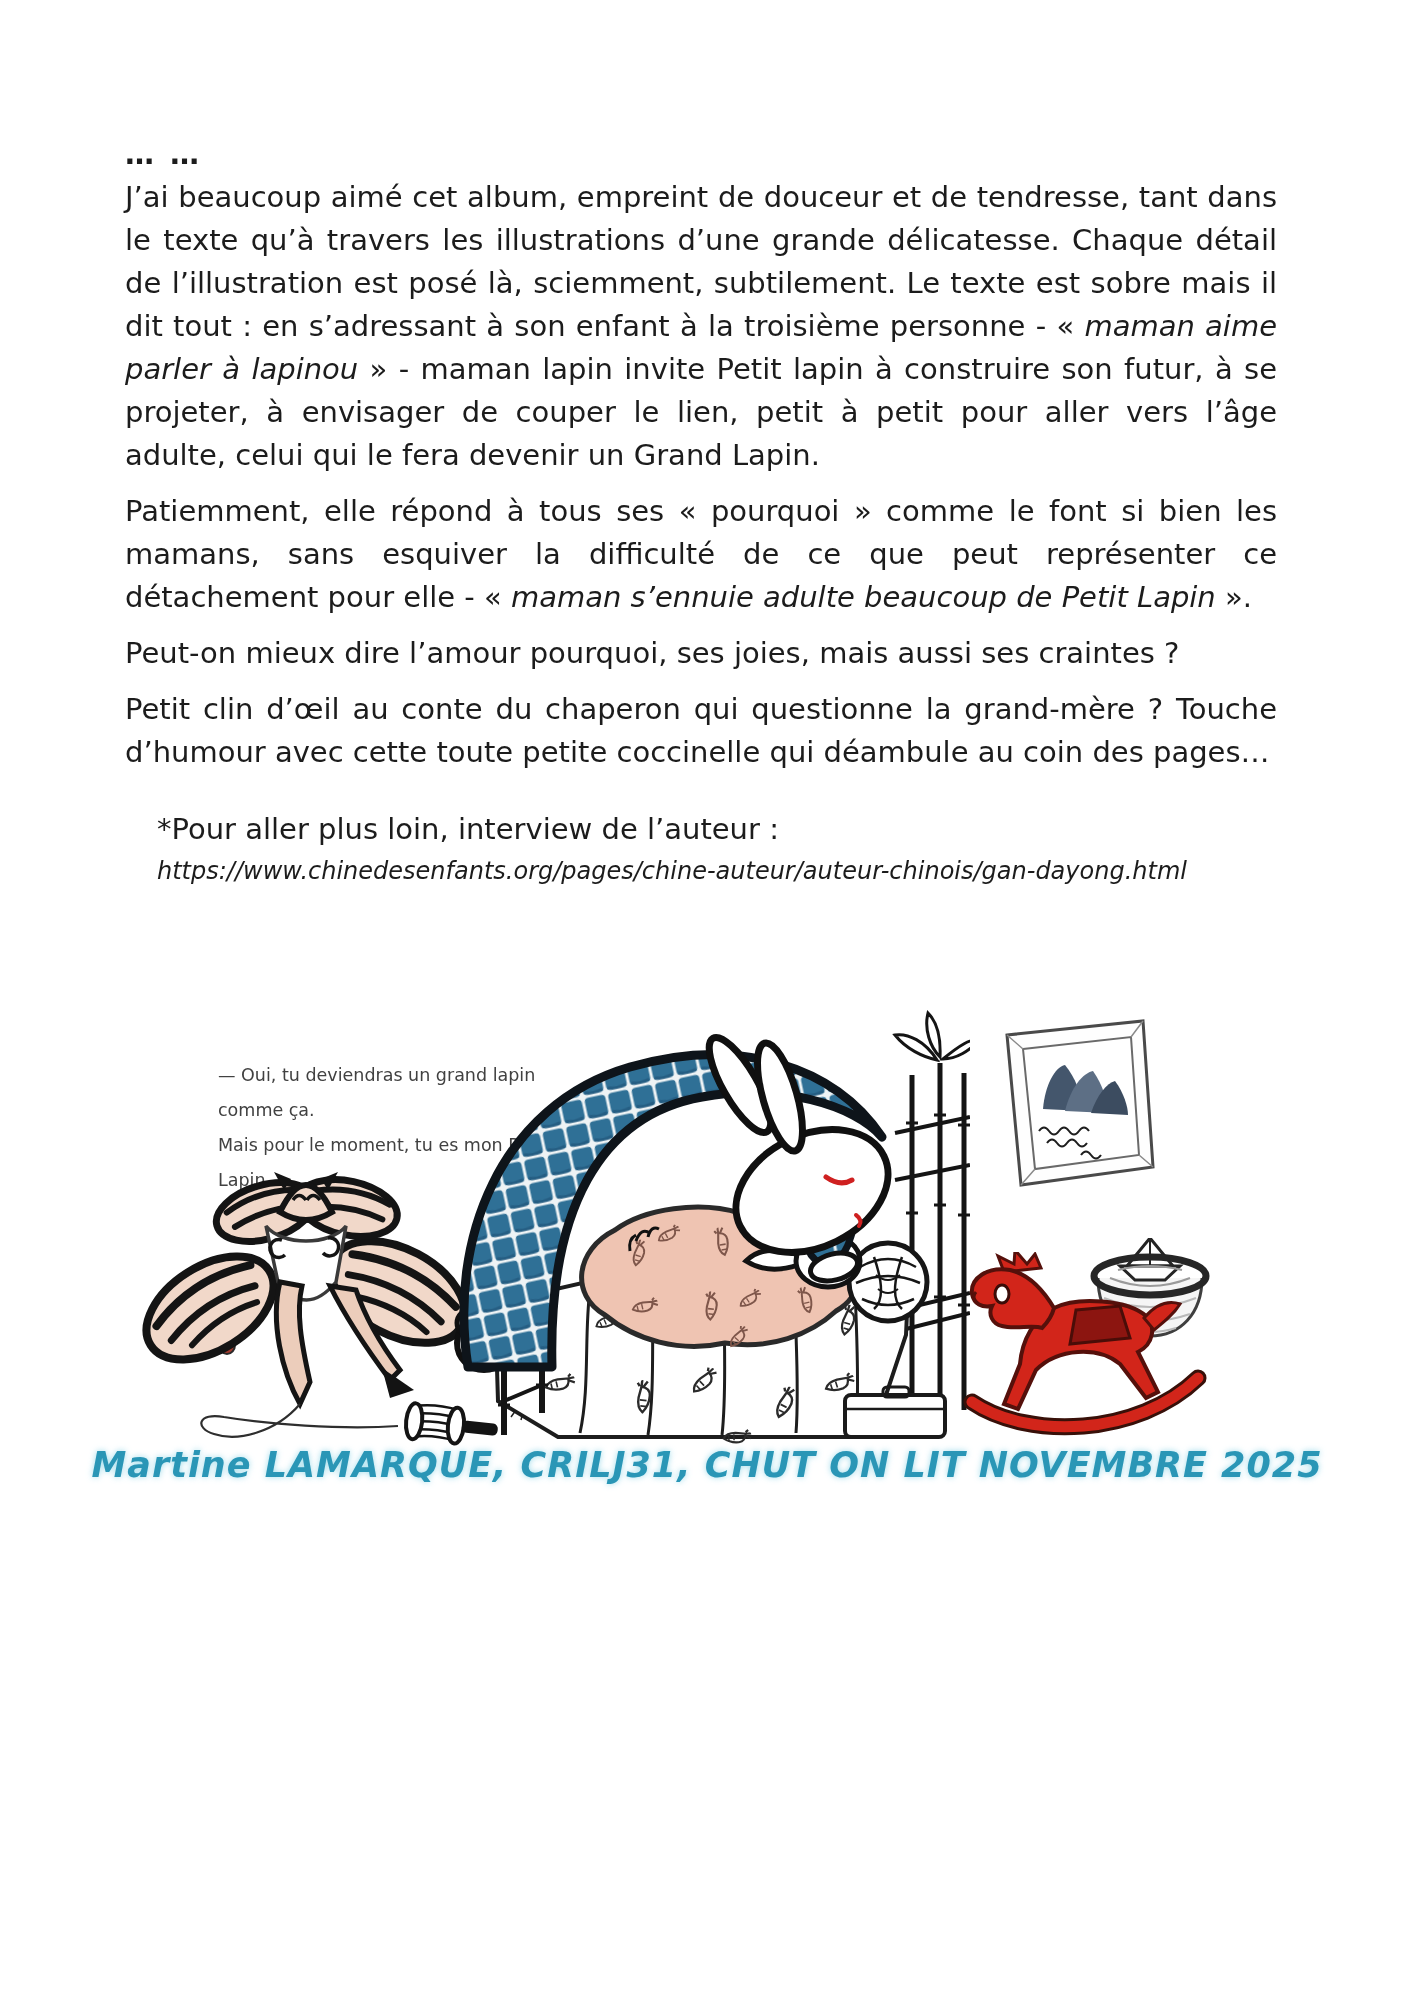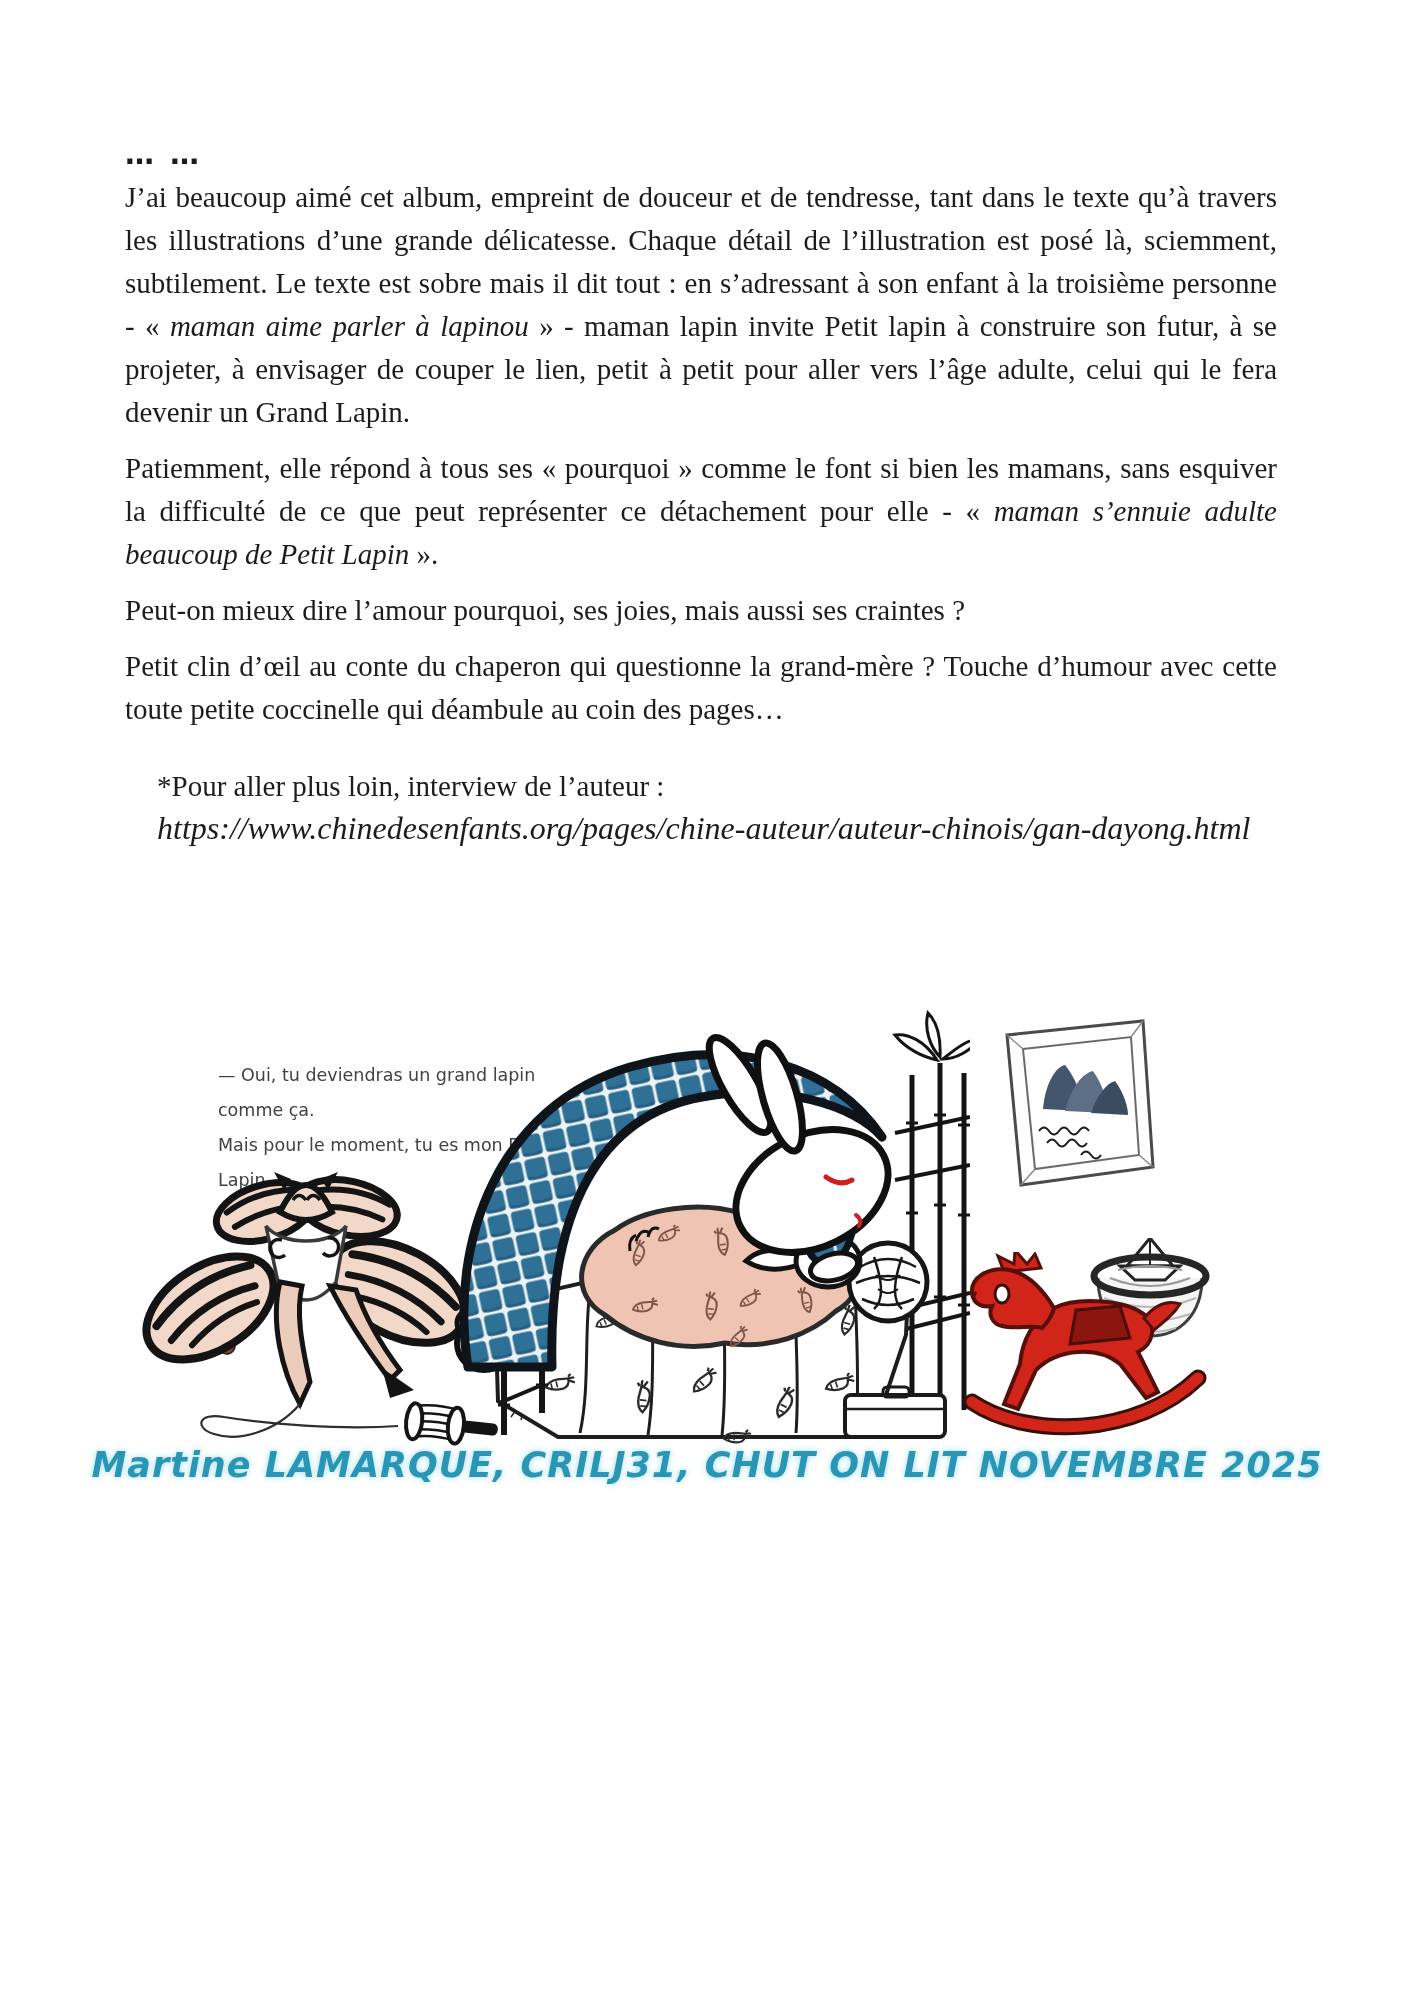--- a/index.html
+++ b/index.html
@@ -13,26 +13,26 @@
   }
   .content{
     position:absolute;left:125px;top:133px;width:1152px;
   }
   .dots{
     font-size:29px;line-height:43px;letter-spacing:3px;font-weight:bold;
   }
   p.body{
     margin:0 0 13px 0;
     font-size:29px;line-height:43px;
-    text-align:justify;text-justify:inter-word;font-family:Liberation Serif, serif;
+    text-align:justify;text-justify:inter-word;
   }
   p.body em{font-style:italic;}
   p.more{margin-top:34px;margin-bottom:0;text-align:left;margin-left:32px;}
   .url{
-    display:block;font-style:italic;font-size:32px;line-height:40px;
+    display:block;font-style:italic;font-size:24px;line-height:40px;
     color:#1c1c1c;text-decoration:none;
   }
   .illustration{
     position:absolute;left:0;top:1000px;width:1134px;height:450px;
   }
   .illo{position:absolute;}
   .caption{
     position:absolute;left:218px;top:58px;width:350px;
     font-size:17.5px;line-height:35px;color:#414141;
   }

